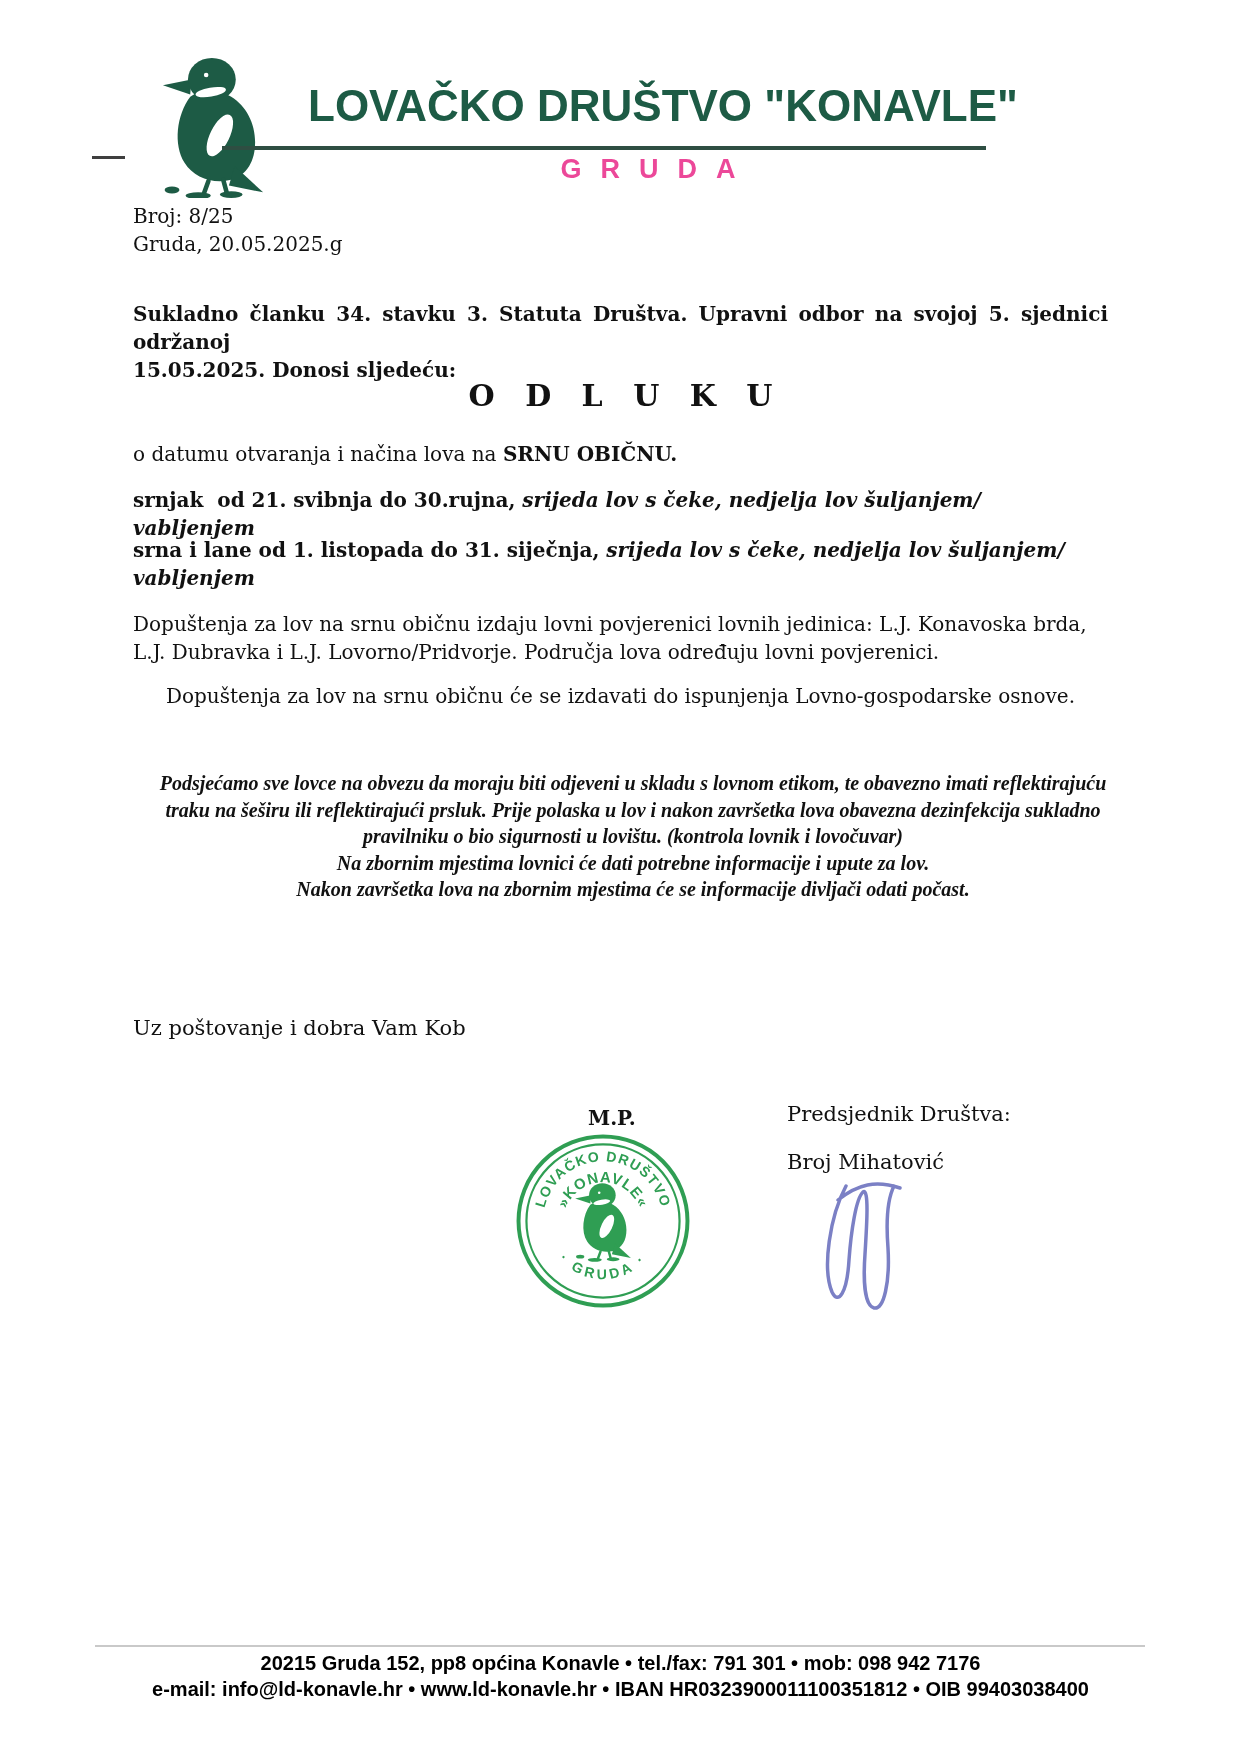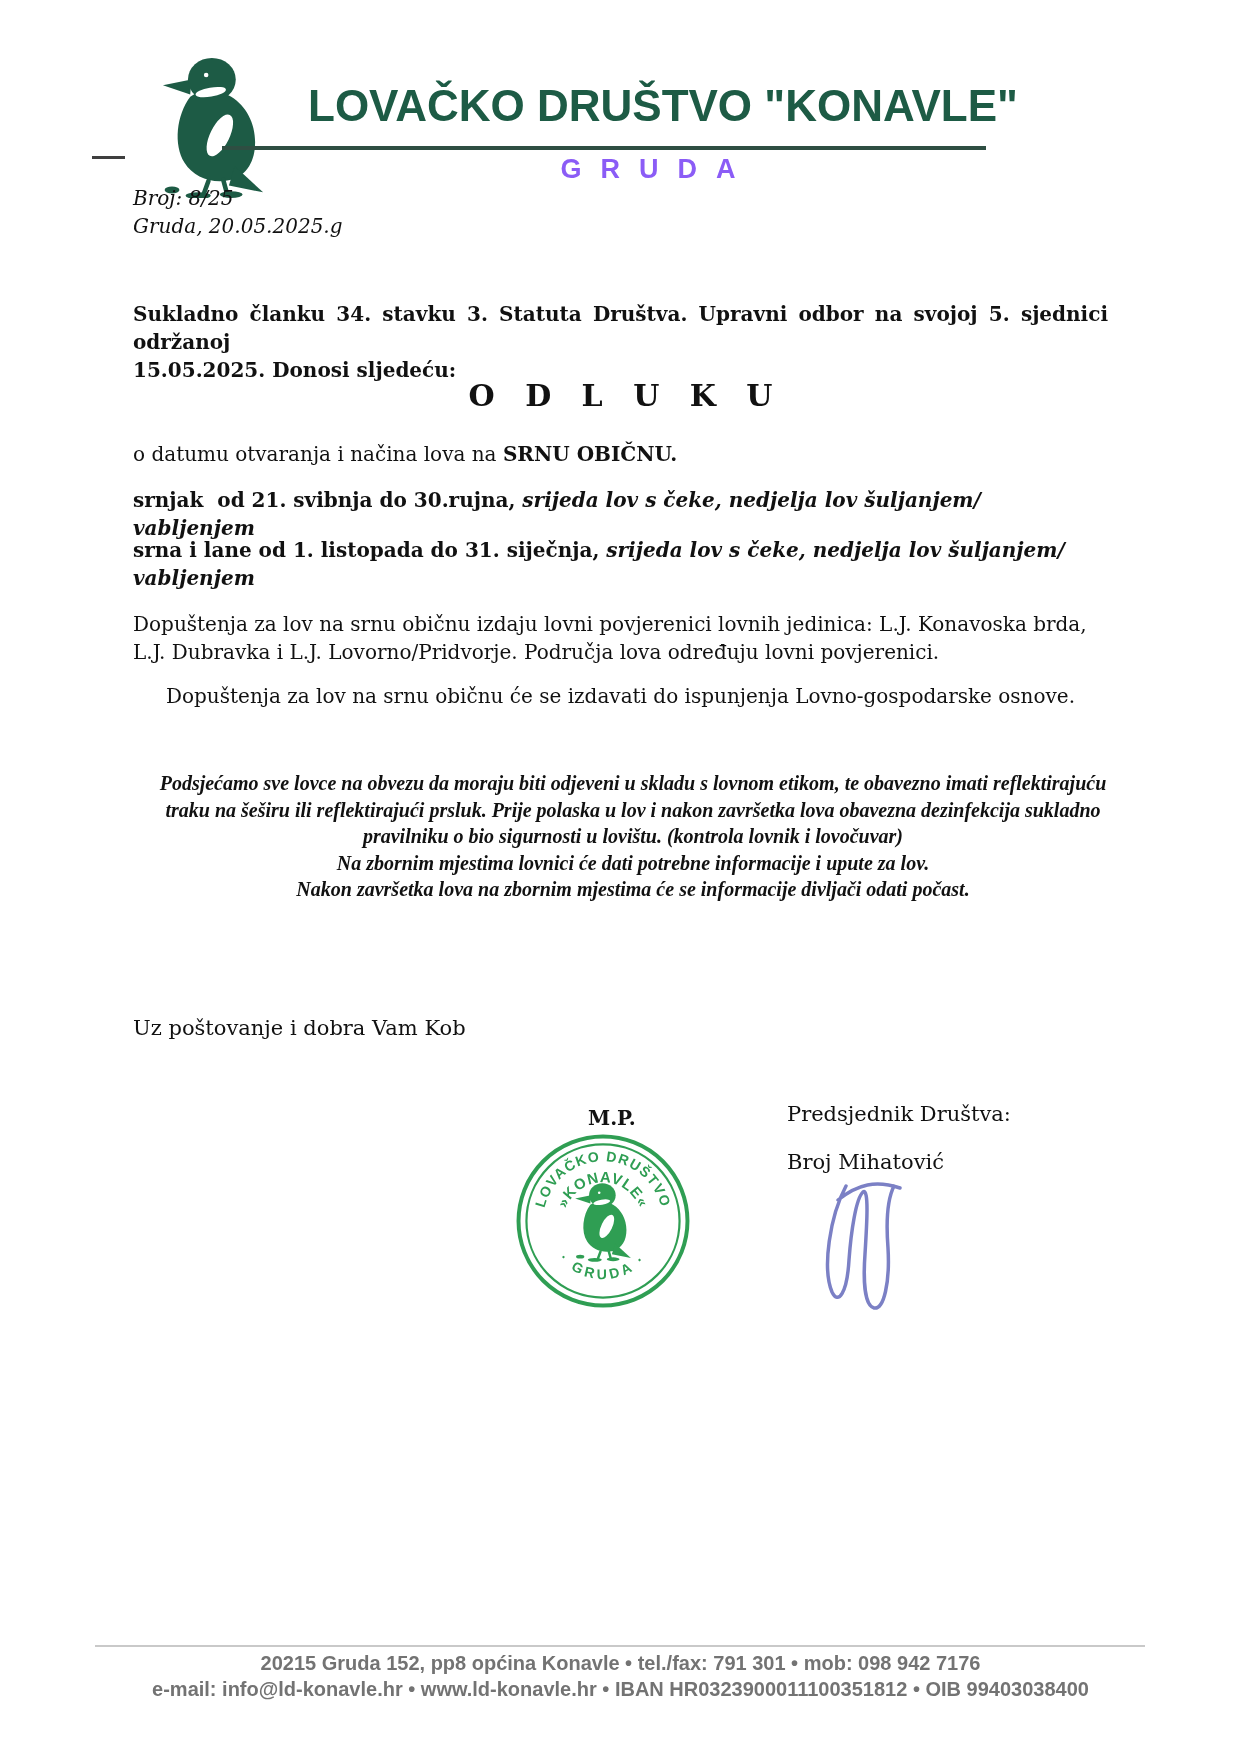--- a/index.html
+++ b/index.html
@@ -7,24 +7,24 @@
         font-family:"DejaVu Serif",serif;color:#111;}
   
   .logo{position:absolute;left:138px;top:50px;width:150px;height:148px;color:#1d5b45;}
   .left-dash{position:absolute;left:92px;top:156px;width:33px;height:3px;background:#3f3f3f;}
   .org-name{position:absolute;left:308px;top:84px;width:680px;text-align:center;
             font-family:"Liberation Sans",sans-serif;font-weight:bold;font-size:44px;
             line-height:1;color:#1d5b45;letter-spacing:0px;white-space:nowrap;}
   .header-rule{position:absolute;left:222px;top:146px;width:764px;height:4px;background:#2e4e42;}
   .org-place{position:absolute;left:308px;top:154px;width:680px;text-align:center;
              font-family:"Liberation Sans",sans-serif;font-weight:bold;font-size:27px;
-             letter-spacing:19px;text-indent:19px;color:#8b5cf6;}
+             letter-spacing:19px;text-indent:19px;color:#ec4899;}
   
   .blk{position:absolute;left:133px;width:975px;font-size:20px;line-height:28px;}
-  .meta{top:184px;font-style:italic;}
+  .meta{top:202px;}
   .intro{top:300px;font-weight:bold;font-size:20px;}
   .intro .j{text-align:justify;text-align-last:justify;}
   .decision-title{top:382px;text-align:center;font-weight:bold;font-size:30px;
                   letter-spacing:10px;text-indent:10px;}
   .subject{top:440px;}
   .season1{top:486px;font-weight:bold;}
   .season2{top:536px;font-weight:bold;}
   .permits{top:610px;}
   .validity{top:682px;text-align:center;}
   .notice{top:770px;font-family:"Liberation Serif",serif;font-weight:bold;font-style:italic;
@@ -37,21 +37,21 @@
   .mp{position:absolute;left:588px;top:1106px;font-weight:bold;font-size:20px;}
   .president-label{position:absolute;left:787px;top:1102px;font-size:21px;}
   .president-name{position:absolute;left:787px;top:1150px;font-size:21px;}
   .stamp{position:absolute;left:515px;top:1133px;width:176px;height:176px;color:#2f9e53;}
   .stamp text{font-family:"Liberation Sans",sans-serif;font-weight:bold;fill:#2f9e53;}
   .signature{position:absolute;left:812px;top:1172px;width:115px;height:145px;}
   
   .footer-rule{position:absolute;left:95px;top:1645px;width:1050px;height:2px;background:#c9c9c9;}
   .footer{position:absolute;left:0;top:1650px;width:1241px;text-align:center;
           font-family:"Liberation Sans",sans-serif;font-weight:bold;font-size:20px;
-          line-height:26px;color:#737373;}
+          line-height:26px;color:#000000;}
 </style>
 </head>
 <body>
 
 <div class="page">
 
   <svg class="logo" viewBox="0 0 200 260" aria-hidden="true">
     <defs>
       <g id="birdShape">
         <path fill="currentColor" d="M12,62 L62,52 L60,78 Z"></path>

